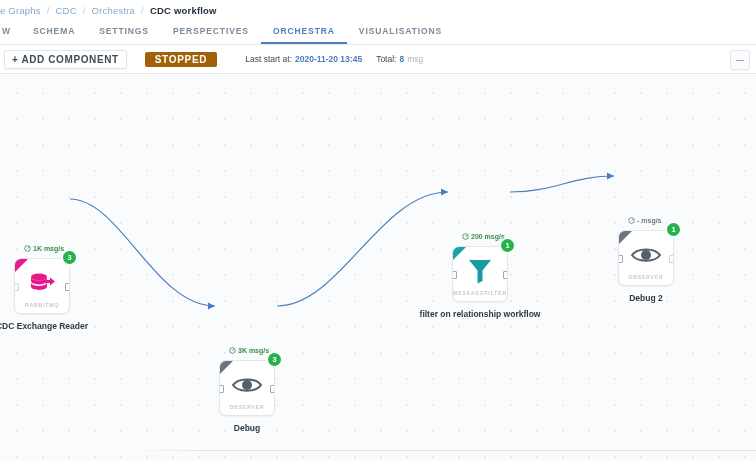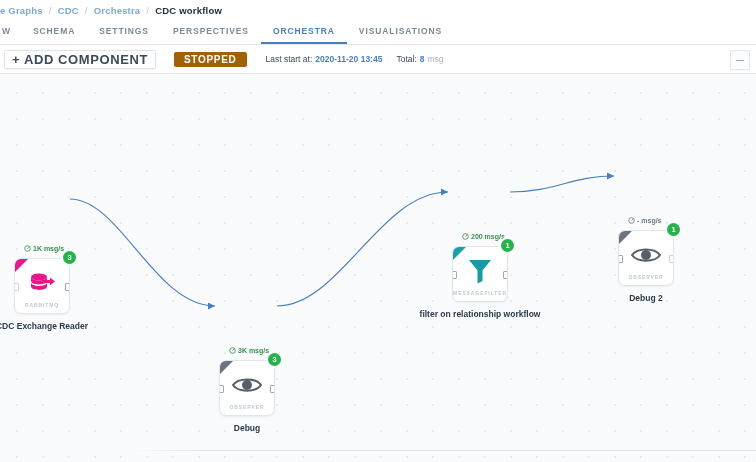--- a/index.html
+++ b/index.html
@@ -35,21 +35,20 @@
     background: #ffffff;
     box-sizing: border-box;
     flex: 0 0 auto;
     white-space: nowrap;
     overflow: hidden;
   }
   .crumb-link {
     color: #7fa8d4;
     text-decoration: none;
     cursor: pointer;
-    font-weight: bold;
   }
   .crumb-current {
     color: #22303f;
     font-weight: bold;
   }
   .crumb-sep {
     color: #c3ccd6;
     margin: 0 6px;
   }
 
@@ -97,21 +96,21 @@
     flex: 0 0 auto;
     padding: 0 8px 0 4px;
     position: relative;
   }
   .add-component-btn {
     border: 1px solid #dfe4ea;
     background: #ffffff;
     border-radius: 2px;
     height: 17px;
     padding: 0 7px;
-    font-size: 13px;
+    font-size: 10px;
     font-weight: bold;
     letter-spacing: 0.6px;
     color: #3d4a58;
     display: flex;
     align-items: center;
     cursor: pointer;
     box-shadow: 0 1px 1px rgba(0,0,0,0.04);
     white-space: nowrap;
   }
   .status-badge {
@@ -123,21 +122,21 @@
     padding: 0 10px;
     font-size: 10px;
     font-weight: bold;
     letter-spacing: 0.7px;
     display: flex;
     align-items: center;
     cursor: pointer;
     white-space: nowrap;
   }
   .meta {
-    margin-left: 19px;
+    margin-left: 28px;
     font-size: 8.5px;
     color: #3d4a58;
     display: flex;
     align-items: baseline;
     white-space: nowrap;
   }
   .meta .val {
     color: #4a7fbf;
     font-weight: bold;
     margin-left: 3px;

